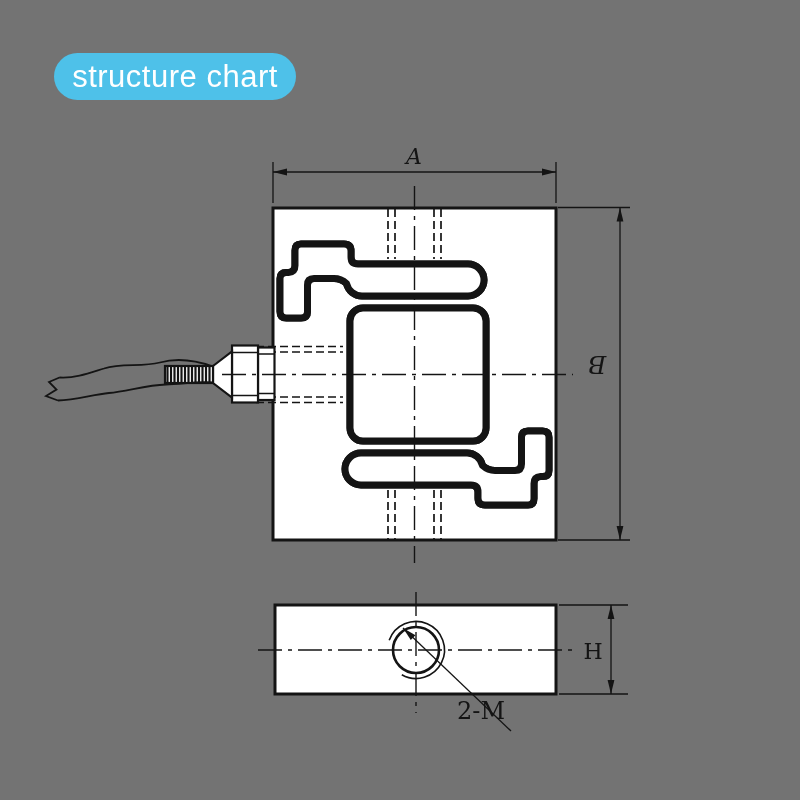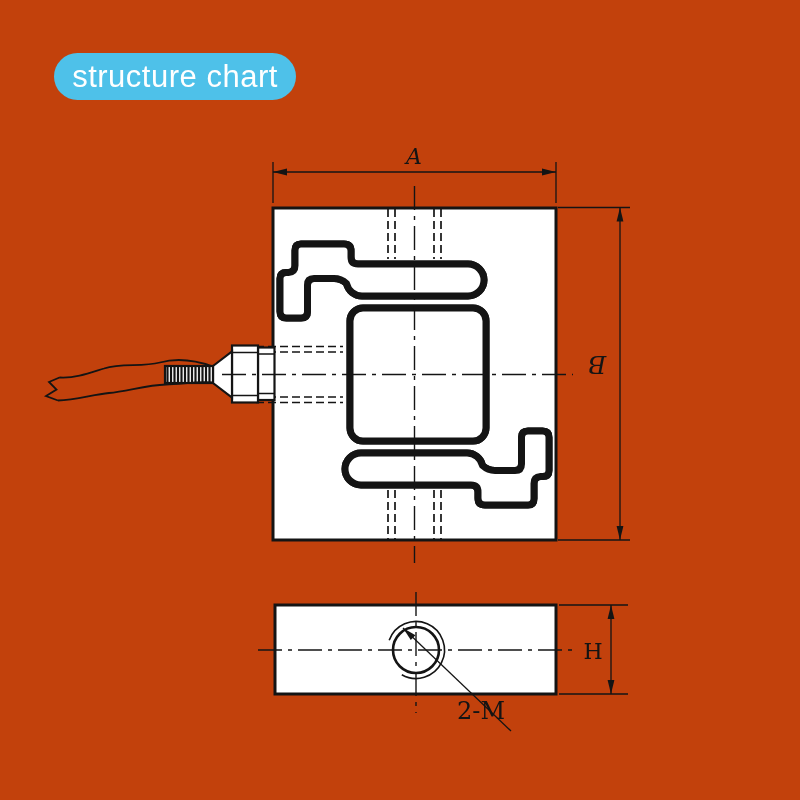--- a/index.html
+++ b/index.html
@@ -1,17 +1,17 @@
 <!DOCTYPE html>
 <html><head>
 <meta charset="utf-8">
 <style>
   html,body{margin:0;padding:0;background:#ffffff;}
   .stage{
-    position:relative;width:800px;height:800px;background:#c2410c;overflow:hidden;
+    position:relative;width:800px;height:800px;background:#737373;overflow:hidden;
     font-family:"Liberation Sans",sans-serif;
   }
   .badge{
     position:absolute;left:54px;top:53px;width:242px;height:47px;
     background:#4ec1e9;border-radius:24px;
     display:flex;align-items:center;justify-content:center;
   }
   .badge span{
     color:#ffffff;font-size:31px;font-weight:400;letter-spacing:0.5px;
     font-family:"Liberation Sans",sans-serif;

